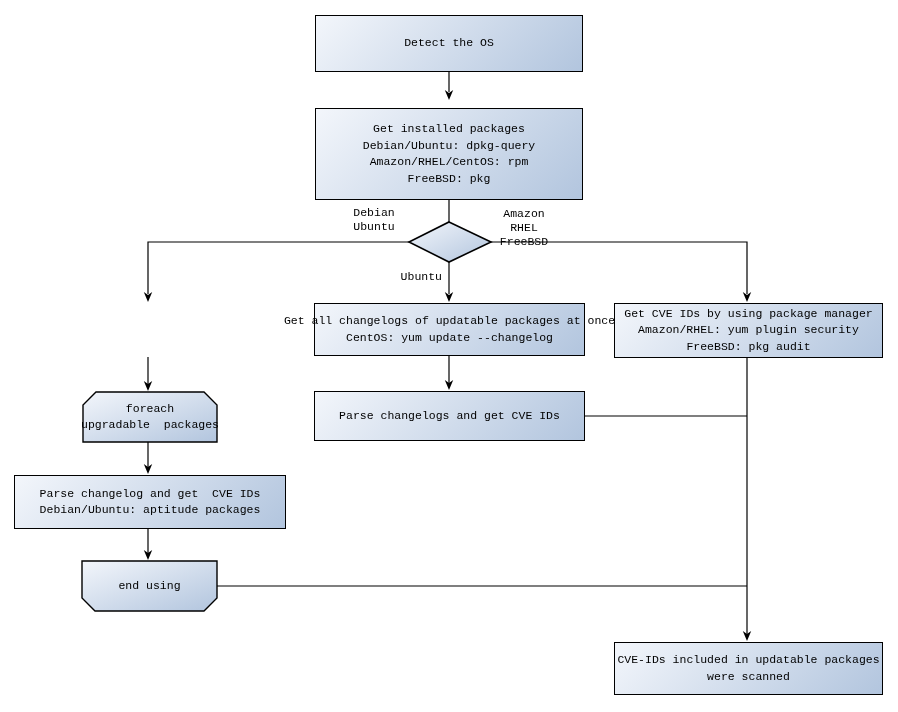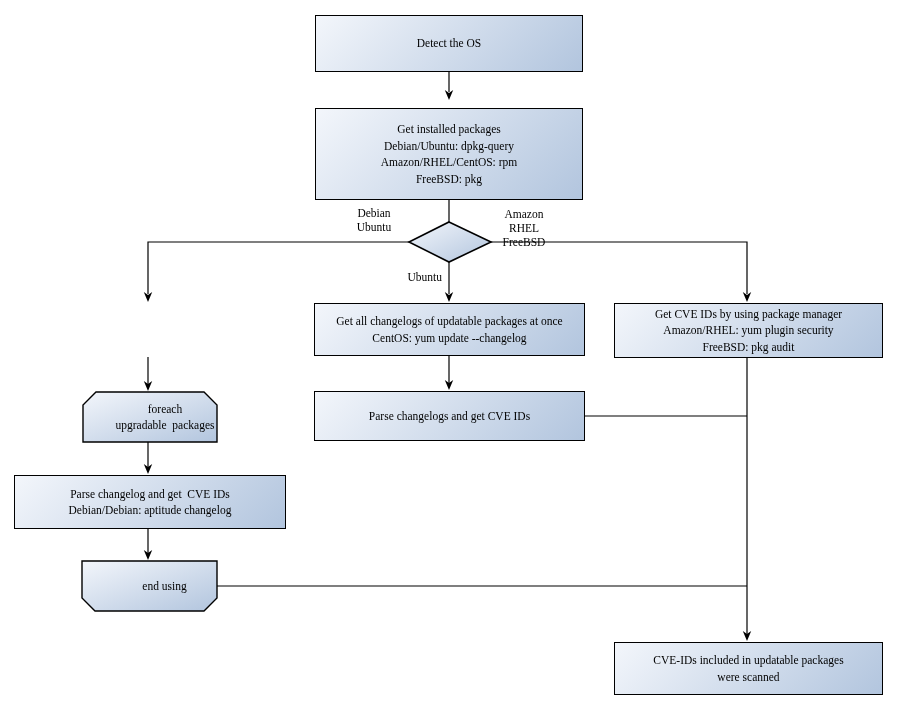--- a/index.html
+++ b/index.html
@@ -4,21 +4,21 @@
 <style>
   html, body {
     margin: 0;
     padding: 0;
     background: var(--background, #ffffff);
   }
   .stage {
     position: relative;
     width: 898px;
     height: 712px;
-    font-family: Liberation Serif, serif;
+    font-family: Liberation Mono, monospace;
     color: #000;
     overflow: hidden;
   }
   svg.layer {
     position: absolute;
     left: 0; top: 0;
     width: 898px; height: 712px;
   }
   .node {
     position: absolute;
@@ -35,21 +35,20 @@
   }
   .shape-label {
     position: absolute;
     display: flex;
     align-items: center;
     justify-content: center;
     text-align: center;
     font-size: 11.5px;
     line-height: 16px;
     white-space: pre;
-    margin-left: 15px;
   }
   .edge-label {
     position: absolute;
     font-size: 11.5px;
     line-height: 14px;
     white-space: pre;
   }
   
   #n-detect     { left:315px; top:15px;  width:268px; height:57px; }
   #n-install    { left:315px; top:108px; width:268px; height:92px; }
@@ -113,21 +112,21 @@
 
     <polygon points="82,561 217,561 217,598 204,611 95,611 82,598" fill="url(#gfill)" stroke="#000" stroke-width="1.4"></polygon>
   </svg>
 
   <div class="node" id="n-detect">Detect the OS</div>
   <div class="node" id="n-install">Get installed packages
 Debian/Ubuntu: dpkg-query
 Amazon/RHEL/CentOS: rpm
 FreeBSD: pkg</div>
   <div class="node" id="n-parse-deb">Parse changelog and get  CVE IDs
-Debian/Debian: aptitude changelog</div>
+Debian/Ubuntu: aptitude packages</div>
   <div class="node" id="n-changelogs">Get all changelogs of updatable packages at once
 CentOS: yum update --changelog</div>
   <div class="node" id="n-cvemgr">Get CVE IDs by using package manager
 Amazon/RHEL: yum plugin security
 FreeBSD: pkg audit</div>
   <div class="node" id="n-parse-all">Parse changelogs and get CVE IDs</div>
   <div class="node" id="n-scanned">CVE-IDs included in updatable packages
 were scanned</div>
 
   <div class="shape-label" id="t-foreach">foreach

